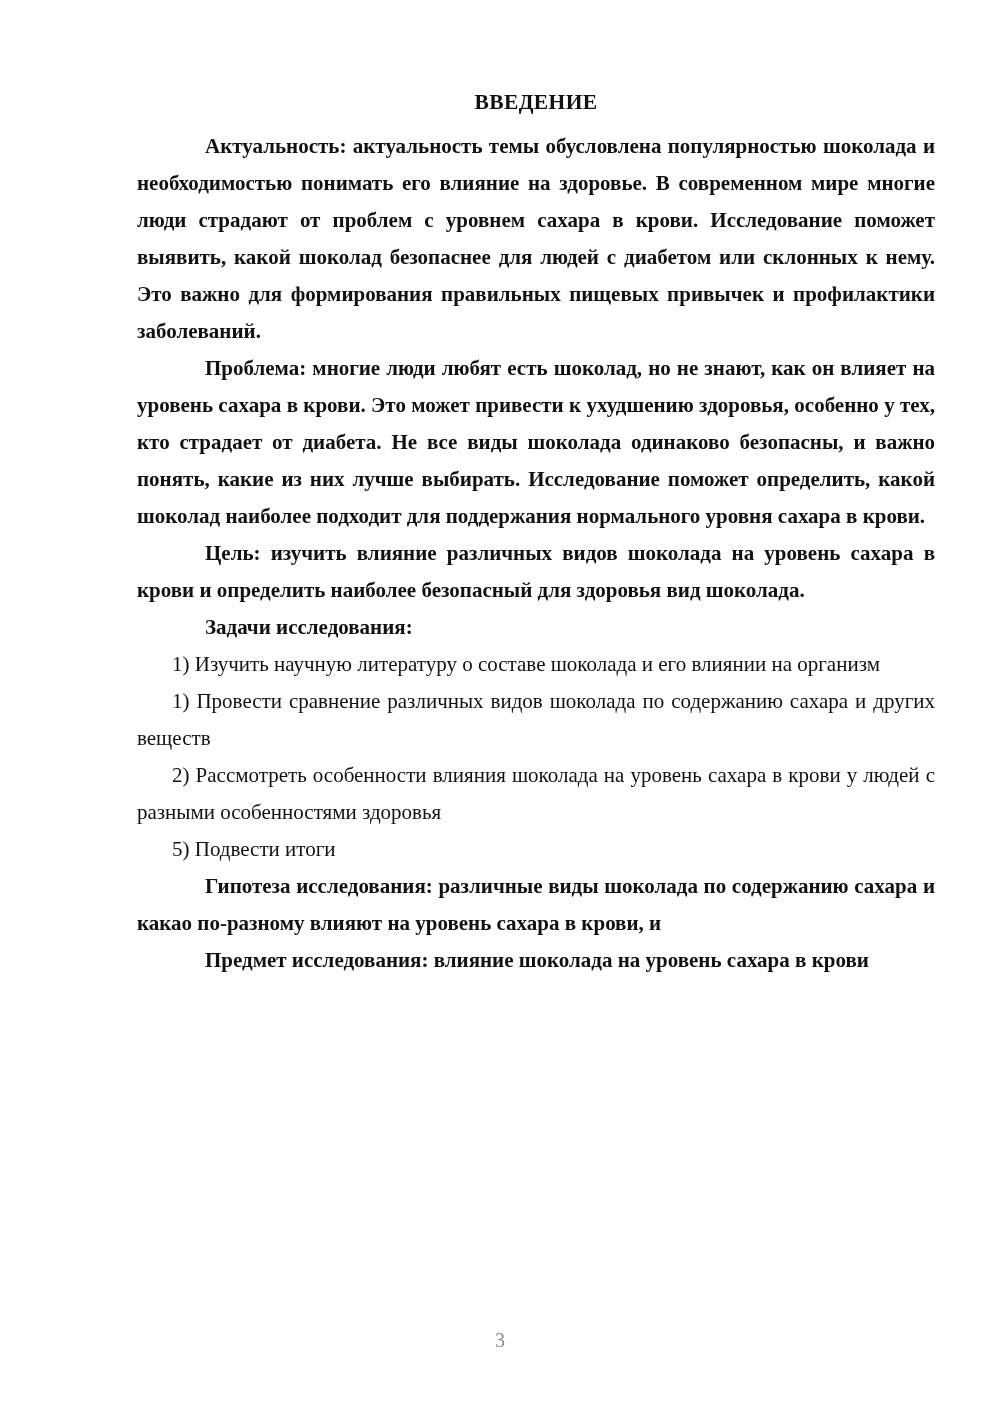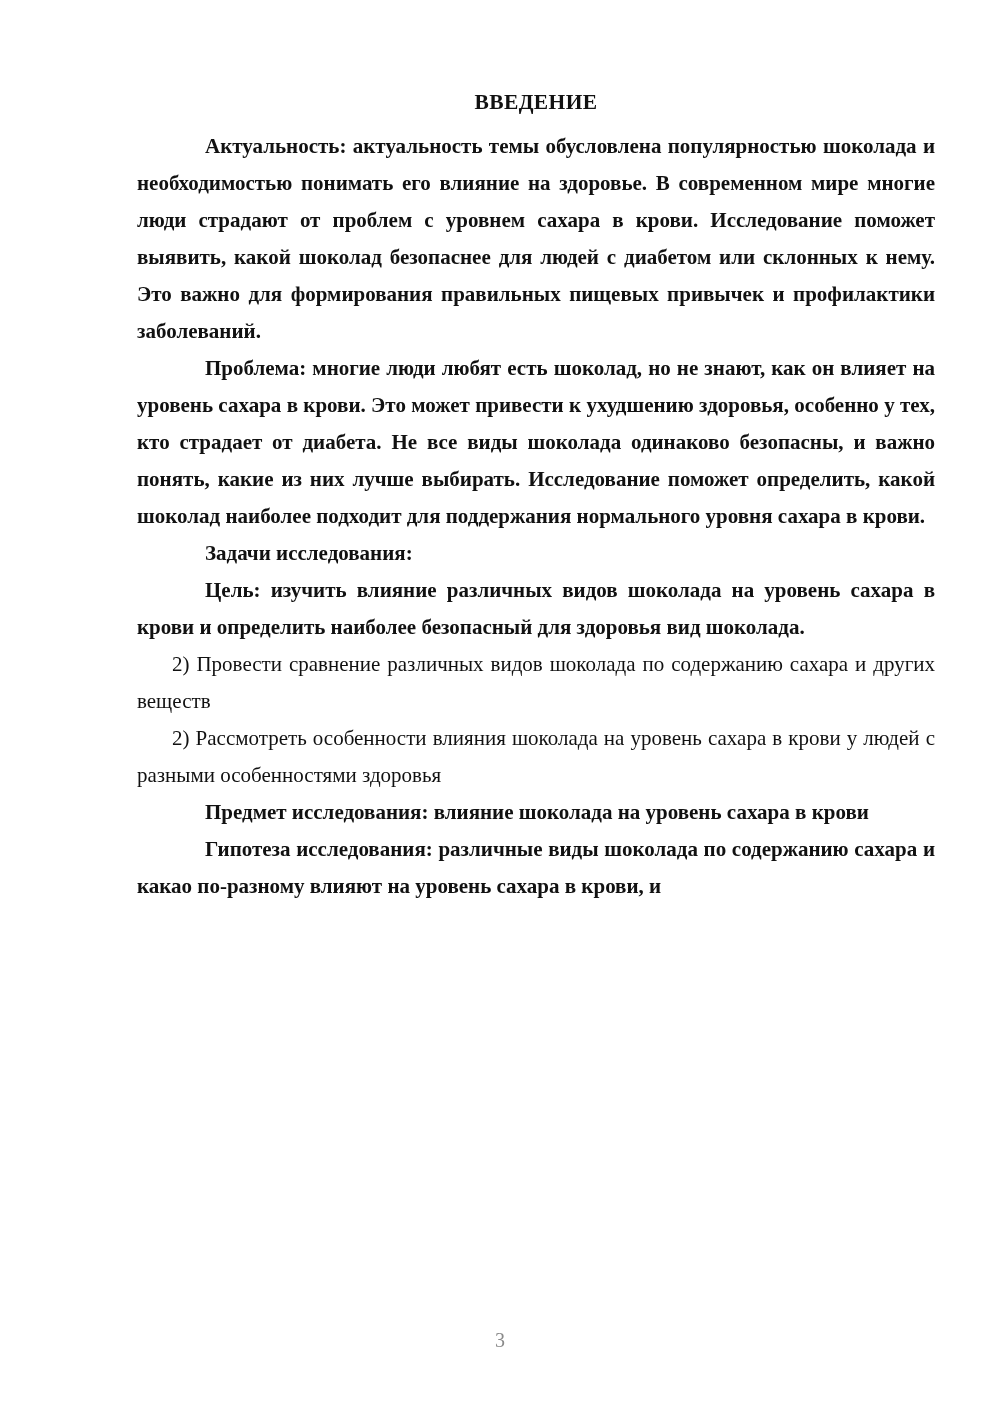--- a/index.html
+++ b/index.html
@@ -77,33 +77,35 @@
 <div class="page">
 
   <div class="content">
 
     <h1 class="doc-title">ВВЕДЕНИЕ</h1>
 
     <p class="para">Актуальность: актуальность темы обусловлена популярностью шоколада и необходимостью понимать его влияние на здоровье. В современном мире многие люди страдают от проблем с уровнем сахара в крови. Исследование поможет выявить, какой шоколад безопаснее для людей с диабетом или склонных к нему. Это важно для формирования правильных пищевых привычек и профилактики заболеваний.</p>
 
     <p class="para">Проблема: многие люди любят есть шоколад, но не знают, как он влияет на уровень сахара в крови. Это может привести к ухудшению здоровья, особенно у тех, кто страдает от диабета. Не все виды шоколада одинаково безопасны, и важно понять, какие из них лучше выбирать. Исследование поможет определить, какой шоколад наиболее подходит для поддержания нормального уровня сахара в крови.</p>
 
+    <p class="para last-line-left">Цель: изучить влияние различных видов шоколада на уровень сахара в крови и определить наиболее безопасный для здоровья вид шоколада.</p>
+
     <p class="para last-line-left">Задачи исследования:</p>
 
-    <p class="para last-line-left">Цель: изучить влияние различных видов шоколада на уровень сахара в крови и определить наиболее безопасный для здоровья вид шоколада.</p>
+    <p class="list-item">1) Изучить научную литературу о составе шоколада и его влиянии на организм</p>
 
-
-    <p class="list-item">2) Провести сравнение различных видов шоколада по содержанию сахара и других веществ</p>
+    <p class="list-item">1) Провести сравнение различных видов шоколада по содержанию сахара и других веществ</p>
 
     <p class="list-item">2) Рассмотреть особенности влияния шоколада на уровень сахара в крови у людей с разными особенностями здоровья</p>
 
 
+    <p class="list-item flush">5) Подвести итоги</p>
 
 
+    <p class="para">Гипотеза исследования: различные виды шоколада по содержанию сахара и какао по-разному влияют на уровень сахара в крови, и</p>
+
     <p class="para last-line-left">Предмет исследования: влияние шоколада на уровень сахара в крови</p>
-
-    <p class="para">Гипотеза исследования: различные виды шоколада по содержанию сахара и какао по-разному влияют на уровень сахара в крови, и</p>
 
   </div>
 
   <div class="page-number">3</div>
 
 </div>
 
 </body></html>

